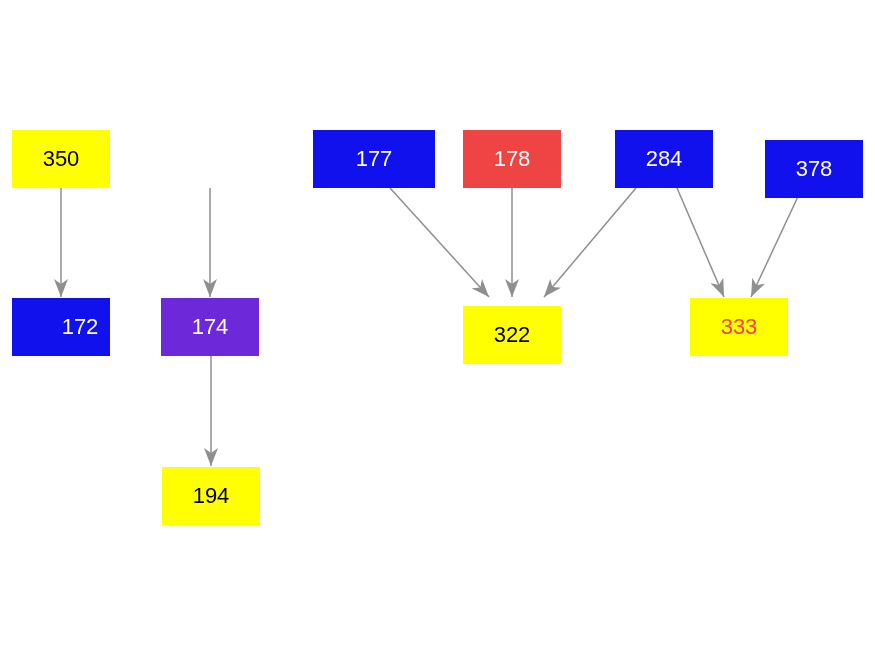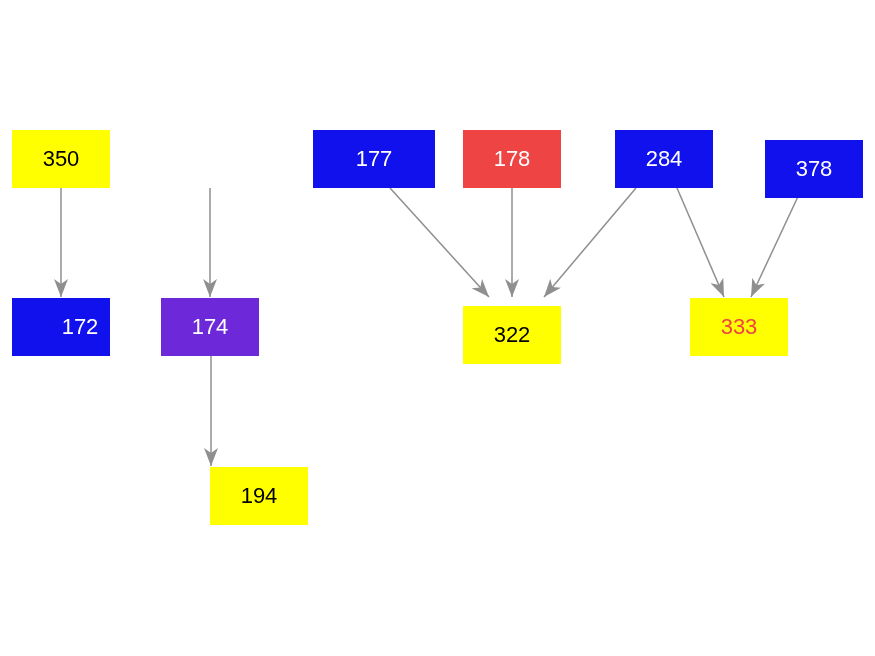--- a/index.html
+++ b/index.html
@@ -77,16 +77,16 @@
     </div>
     <div class="node" style="left: 161px; top: 298px; width: 98px; height: 58px; background: #6d28d9; color: rgb(255, 255, 255);">
       <span class="node-label">174</span>
     </div>
     <div class="node" style="left: 463px; top: 298px; width: 98px; height: 58px; background: rgb(255, 255, 0); color: rgb(0, 0, 0); margin-top: 8px;">
       <span class="node-label">322</span>
     </div>
     <div class="node" style="left: 690px; top: 298px; width: 98px; height: 58px; background: rgb(255, 255, 0); color: #ef4444;">
       <span class="node-label">333</span>
     </div>
-    <div class="node" style="left: 162px; top: 467px; width: 98px; height: 58px; background: rgb(255, 255, 0); color: rgb(0, 0, 0); margin-left: 48px;">
+    <div class="node" style="left: 162px; top: 467px; width: 98px; height: 58px; background: rgb(255, 255, 0); color: rgb(0, 0, 0);">
       <span class="node-label">194</span>
     </div>
   </div>
 
 </body></html>

